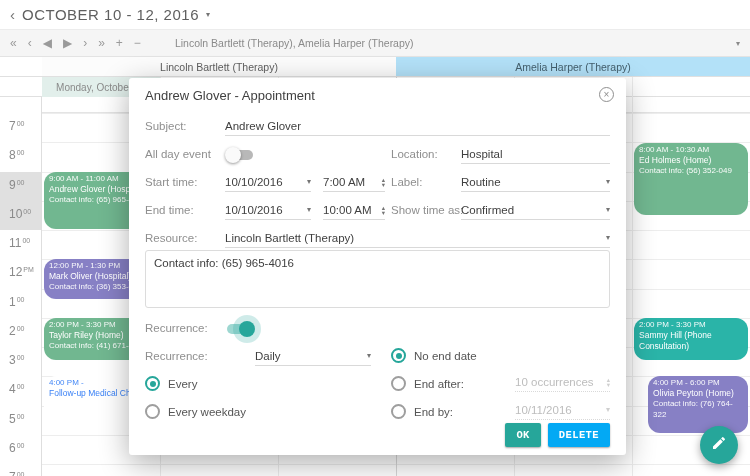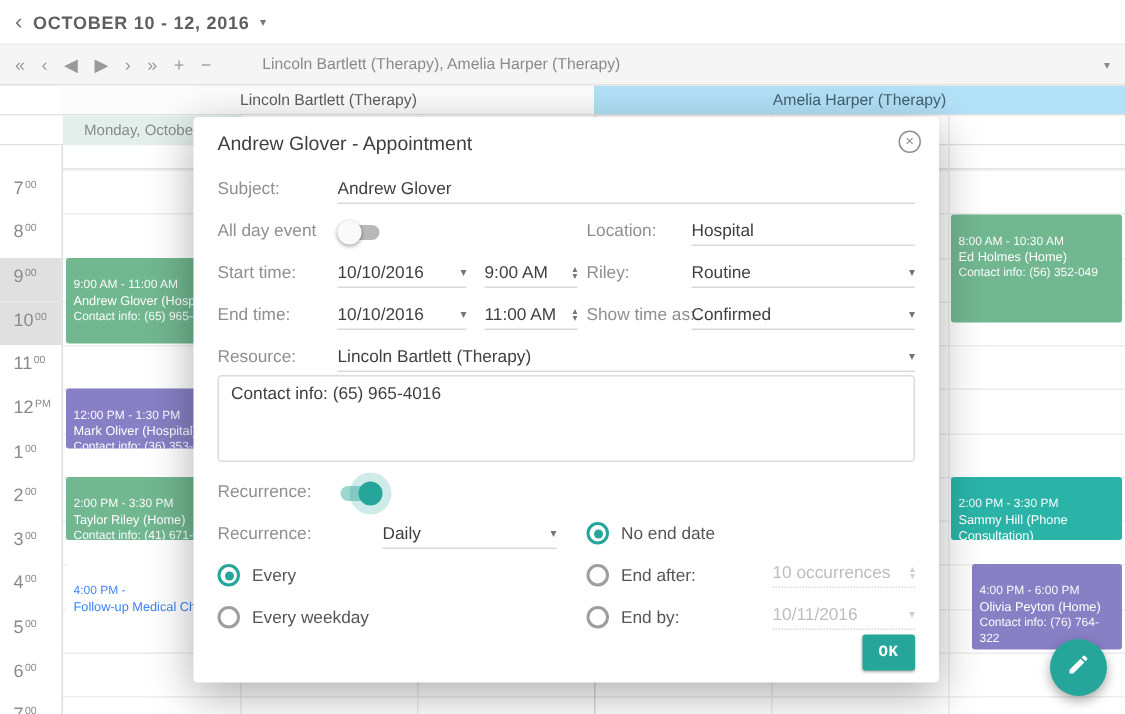--- a/index.html
+++ b/index.html
@@ -2,21 +2,21 @@
 <html><head>
 <meta charset="utf-8">
 <style>
   *{margin:0;padding:0;box-sizing:border-box}
   html,body{width:750px;height:476px}
   body{font-family:"Liberation Sans",sans-serif;position:relative;overflow:hidden;background:#fff;color:#424242}
 
   
   .hdr{position:absolute;top:0;left:0;right:0;height:30px;background:#fff;border-bottom:1px solid #ececec;display:flex;align-items:center;padding:0 10px;gap:7px;z-index:2}
   .chev{color:#757575;font-size:15px;line-height:1;cursor:pointer}
-  .date-text{font-size:12px;font-weight:700;color:#5f5f5f;letter-spacing:.5px}
+  .date-text{font-size:15px;font-weight:400;color:#5f5f5f;letter-spacing:.5px}
   .caret{font-size:8px;color:#757575}
 
   
   .toolbar{position:absolute;top:30px;left:0;right:0;height:27px;background:#f5f5f5;border-bottom:1px solid #e3e3e3;display:flex;align-items:center;padding:0 10px;z-index:2}
   .tb-icons{display:flex;gap:11px;align-items:center}
   .tb-ic{color:#9a9a9a;font-size:12px;line-height:1;cursor:pointer}
   .tb-res{margin-left:34px;font-size:10.5px;color:#8a8a8a;white-space:nowrap;overflow:hidden}
   .tb-caret{margin-left:auto;font-size:8px;color:#8a8a8a}
 
   
@@ -35,21 +35,21 @@
   .time-cell{height:29.25px;padding:3px 0 0 9px;color:#8a8a8a;white-space:nowrap}
   .time-cell .th{font-size:12px}
   .time-cell .tm{font-size:7px;position:relative;top:-4px;margin-left:1px}
   .time-cell.hl{background:#e0e0e0}
   .grid{position:absolute;top:113px;left:42px;right:0;height:380px;border-top:1px solid #ededed}
   .grid-row{height:29.25px;border-bottom:1px solid #ededed}
   .vline{position:absolute;top:77px;bottom:0;width:1px;background:#ececec;z-index:1}
   .v1{left:160px}.v2{left:278px}.v3{left:396px;background:#d8d8d8}.v4{left:514px}.v5{left:632px}
 
   
-  .ev{position:absolute;border-radius:2px;padding:13px 4px 0 5px;overflow:hidden;color:#fff;line-height:1.3;z-index:2;cursor:pointer}
+  .ev{position:absolute;border-radius:12px;padding:2px 4px 0 5px;overflow:hidden;color:#fff;line-height:1.3;z-index:2;cursor:pointer}
   .ev-time{font-size:8px;opacity:.95}
   .ev-title{font-size:8.5px}
   .ev-contact{font-size:8px;opacity:.95}
   .ev.green{background:#71b790}
   .ev.purple{background:#8780c5}
   .ev.teal{background:#2ab4a8}
   .ev.plain{background:#fff;color:#3b82f6}
   .ev0{left:44px;top:172px;width:114px;height:57px}
   .ev1{left:44px;top:259px;width:114px;height:40px}
   .ev2{left:44px;top:318px;width:114px;height:42px}
@@ -213,39 +213,39 @@
     <div class="fld" style="left:332px;top:66px;width:149px">
       <span>Hospital</span>
     </div>
 
     <div class="lb" style="left:16px;top:98px">Start time:</div>
     <div class="fld" style="left:96px;top:94px;width:86px">
       <span>10/10/2016</span>
         <span class="car">▾</span>
     </div>
     <div class="fld" style="left:194px;top:94px;width:62px">
-      <span>9:00 AM</span>
+      <span>7:00 AM</span>
         <span class="spin">
           <span>▴</span>
           <span>▾</span>
         </span>
     </div>
-    <div class="lb" style="left:262px;top:98px">Riley:</div>
+    <div class="lb" style="left:262px;top:98px">Label:</div>
     <div class="fld" style="left:332px;top:94px;width:149px">
       <span>Routine</span>
         <span class="car">▾</span>
     </div>
 
     <div class="lb" style="left:16px;top:126px">End time:</div>
     <div class="fld" style="left:96px;top:122px;width:86px">
       <span>10/10/2016</span>
         <span class="car">▾</span>
     </div>
     <div class="fld" style="left:194px;top:122px;width:62px">
-      <span>11:00 AM</span>
+      <span>10:00 AM</span>
         <span class="spin">
           <span>▴</span>
           <span>▾</span>
         </span>
     </div>
     <div class="lb" style="left:262px;top:126px">Show time as:</div>
     <div class="fld" style="left:332px;top:122px;width:149px">
       <span>Confirmed</span>
         <span class="car">▾</span>
     </div>
@@ -287,20 +287,21 @@
     <div class="rlb" style="left:39px;top:328px">Every weekday</div>
     <div class="radio" style="left:262px;top:326px"></div>
     <div class="rlb" style="left:285px;top:328px">End by:</div>
     <div class="fld dis" style="left:386px;top:322px;width:95px">
       <span>10/11/2016</span>
         <span class="car">▾</span>
     </div>
 
     <div class="dlg-btns">
       <button class="btn ok">OK</button>
+      <button class="btn blue">DELETE</button>
     </div>
   </div>
 
   <div class="fab">
     <span>
       <svg viewBox="0 0 24 24" width="16" height="16">
           <path fill="#ffffff" d="M3 17.25V21h3.75L17.8 9.94l-3.75-3.75L3 17.25zM20.7 7.04a1 1 0 0 0 0-1.41l-2.34-2.34a1 1 0 0 0-1.41 0l-1.83 1.83 3.75 3.75 1.83-1.83z"></path>
         </svg>
     </span>
   </div>

